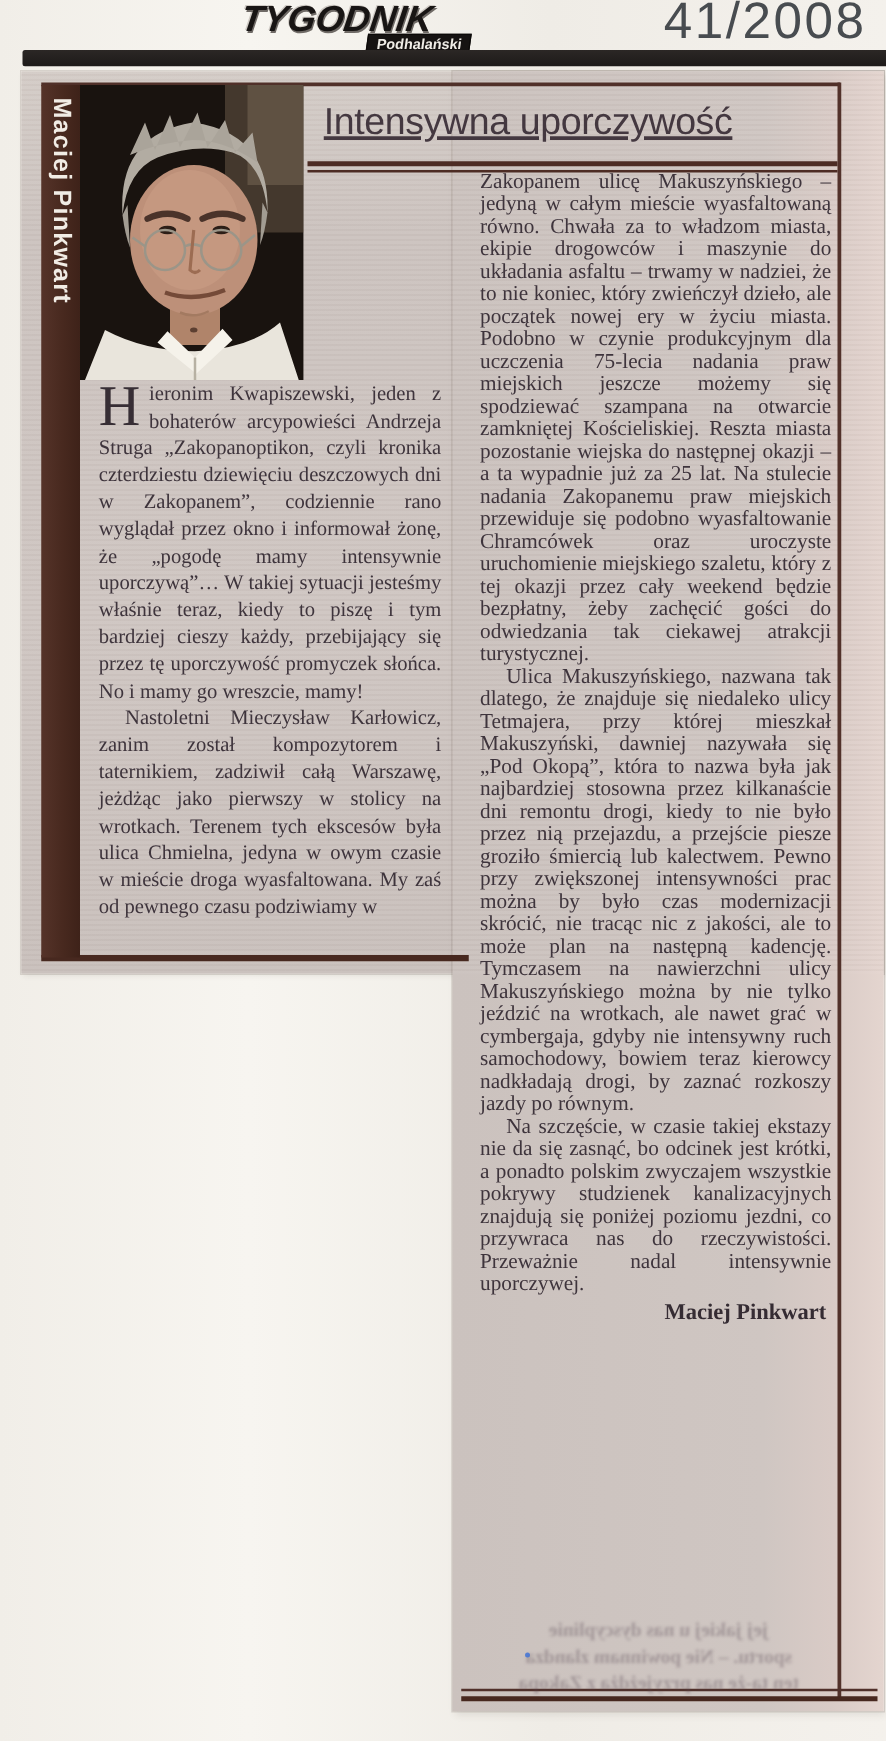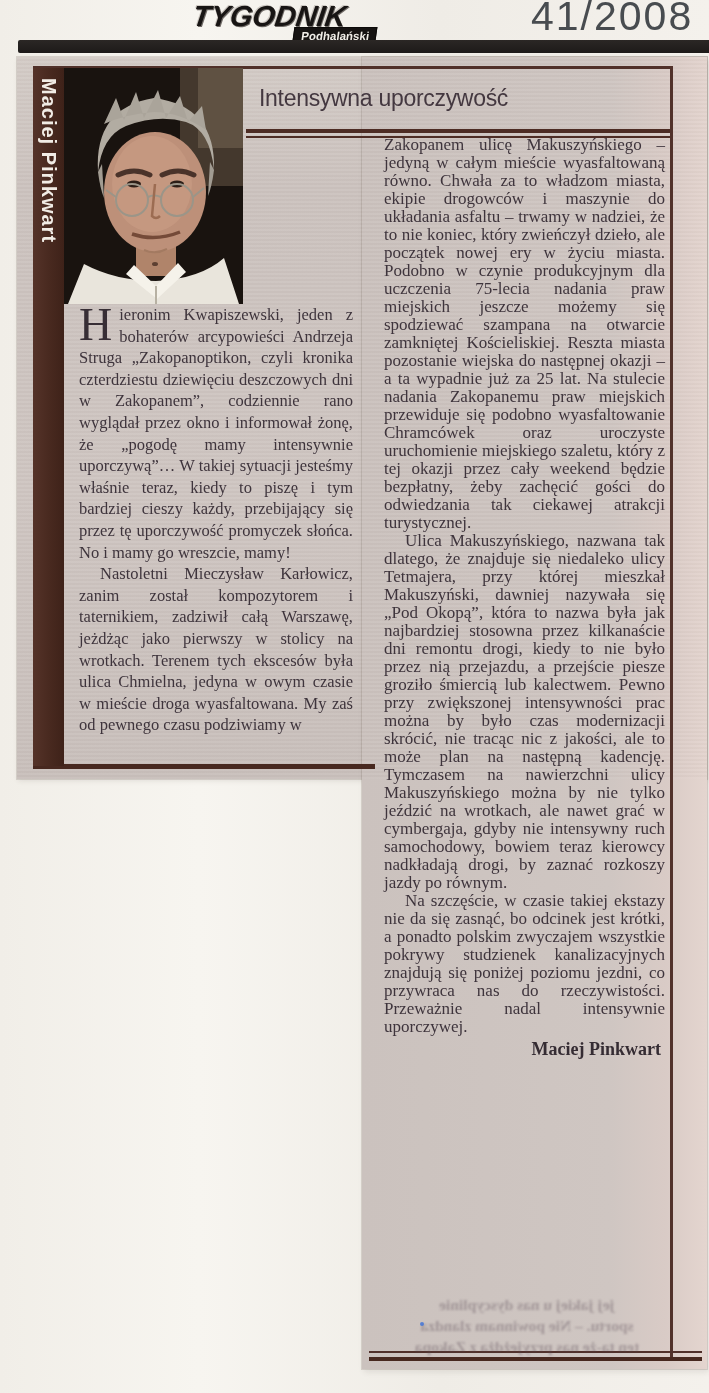--- a/index.html
+++ b/index.html
@@ -96,24 +96,25 @@
   .photo{
     position:absolute;left:64px;top:68px;width:179px;height:236px;
     overflow:hidden;
   }
   
   .title-box{
     position:absolute;left:246px;top:68px;width:424px;height:61px;
   }
   .title-text{
     font-family:"Liberation Sans",sans-serif;
-    font-weight:400;font-size:23px;line-height:34px;letter-spacing:-0.3px;
+    font-weight:400;font-size:30px;line-height:34px;letter-spacing:-0.3px;
     color:#443840;
     padding:13px 0 0 13px;
     white-space:nowrap;
+    text-decoration:underline;
   }
   
   .col{
     position:absolute;
     color:#3e343c;
     text-align:justify;
   }
   .left-col{
     left:79px;top:304px;width:274px;
     font-size:16.5px;line-height:21.6px;

